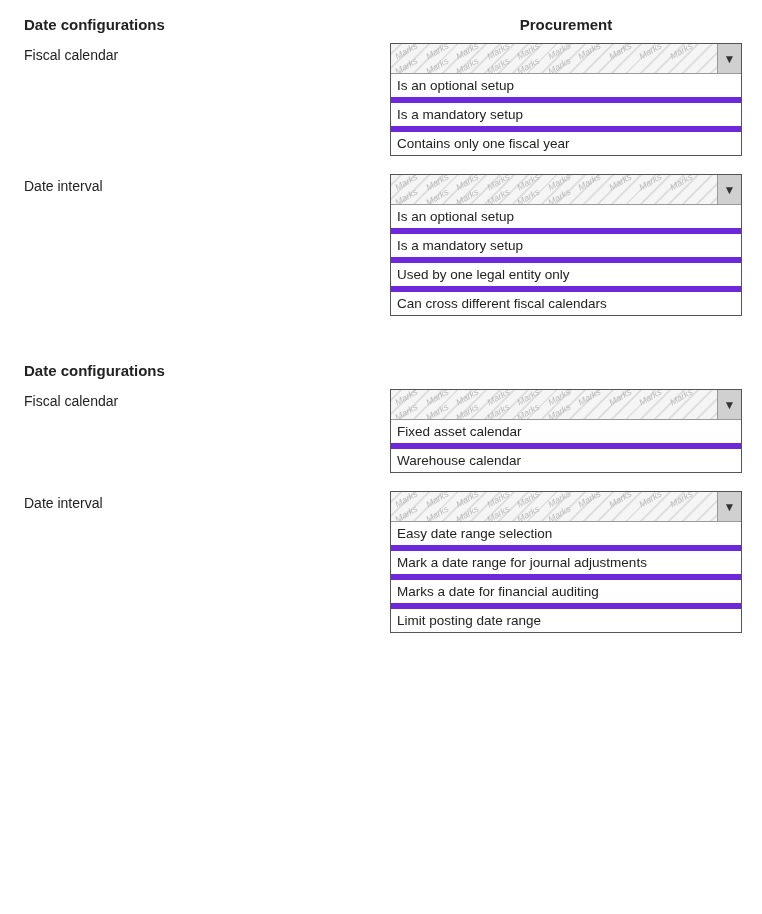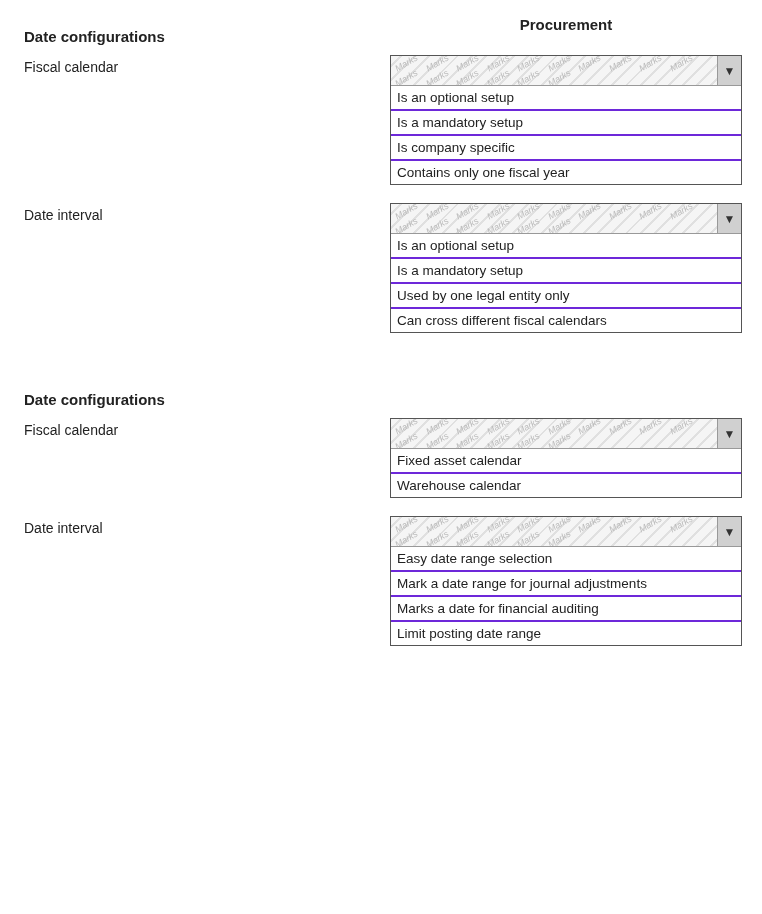--- a/index.html
+++ b/index.html
@@ -29,21 +29,20 @@
       flex-direction: row;
       align-items: flex-start;
       margin-bottom: 10px;
     }
 
     .section-header .col-left {
       width: 370px;
       font-weight: bold;
       font-size: 15px;
       padding-left: 4px;
-      margin-top: 12px;
     }
 
     .section-header .col-right {
       flex: 1;
       font-weight: bold;
       font-size: 15px;
       text-align: center;
     }
 
     
@@ -98,21 +97,21 @@
       flex-shrink: 0;
       z-index: 1;
     }
 
     .dropdown-items {
       background: #fff;
     }
 
     .dropdown-item {
       padding: 4px 6px;
-      border-bottom: 2px solid #6d28d9;
+      border-bottom: 6px solid #6d28d9;
       font-size: 13.5px;
       color: #222;
     }
 
     .dropdown-item:last-child {
       border-bottom: none;
     }
 
     
     .section-separator {
@@ -168,21 +167,20 @@
             <span class="wm-span">Marks</span>
             <span class="wm-span">Marks</span>
             <span class="wm-span">Marks</span>
             <span class="wm-span">Marks</span>
           </div>
           <div class="dropdown-arrow">▼</div>
         </div>
         <div class="dropdown-items">
           <div class="dropdown-item">Is an optional setup</div>
           <div class="dropdown-item">Is a mandatory setup</div>
-          <div class="dropdown-item">Is company specific</div>
           <div class="dropdown-item">Contains only one fiscal year</div>
         </div>
       </div>
     </div>
     <div class="config-row">
       <div class="config-label">Date interval</div>
       <div class="dropdown-container">
         <div class="dropdown-header">
           <div class="wm-wrap">
             <span class="wm-span">Marks</span>

